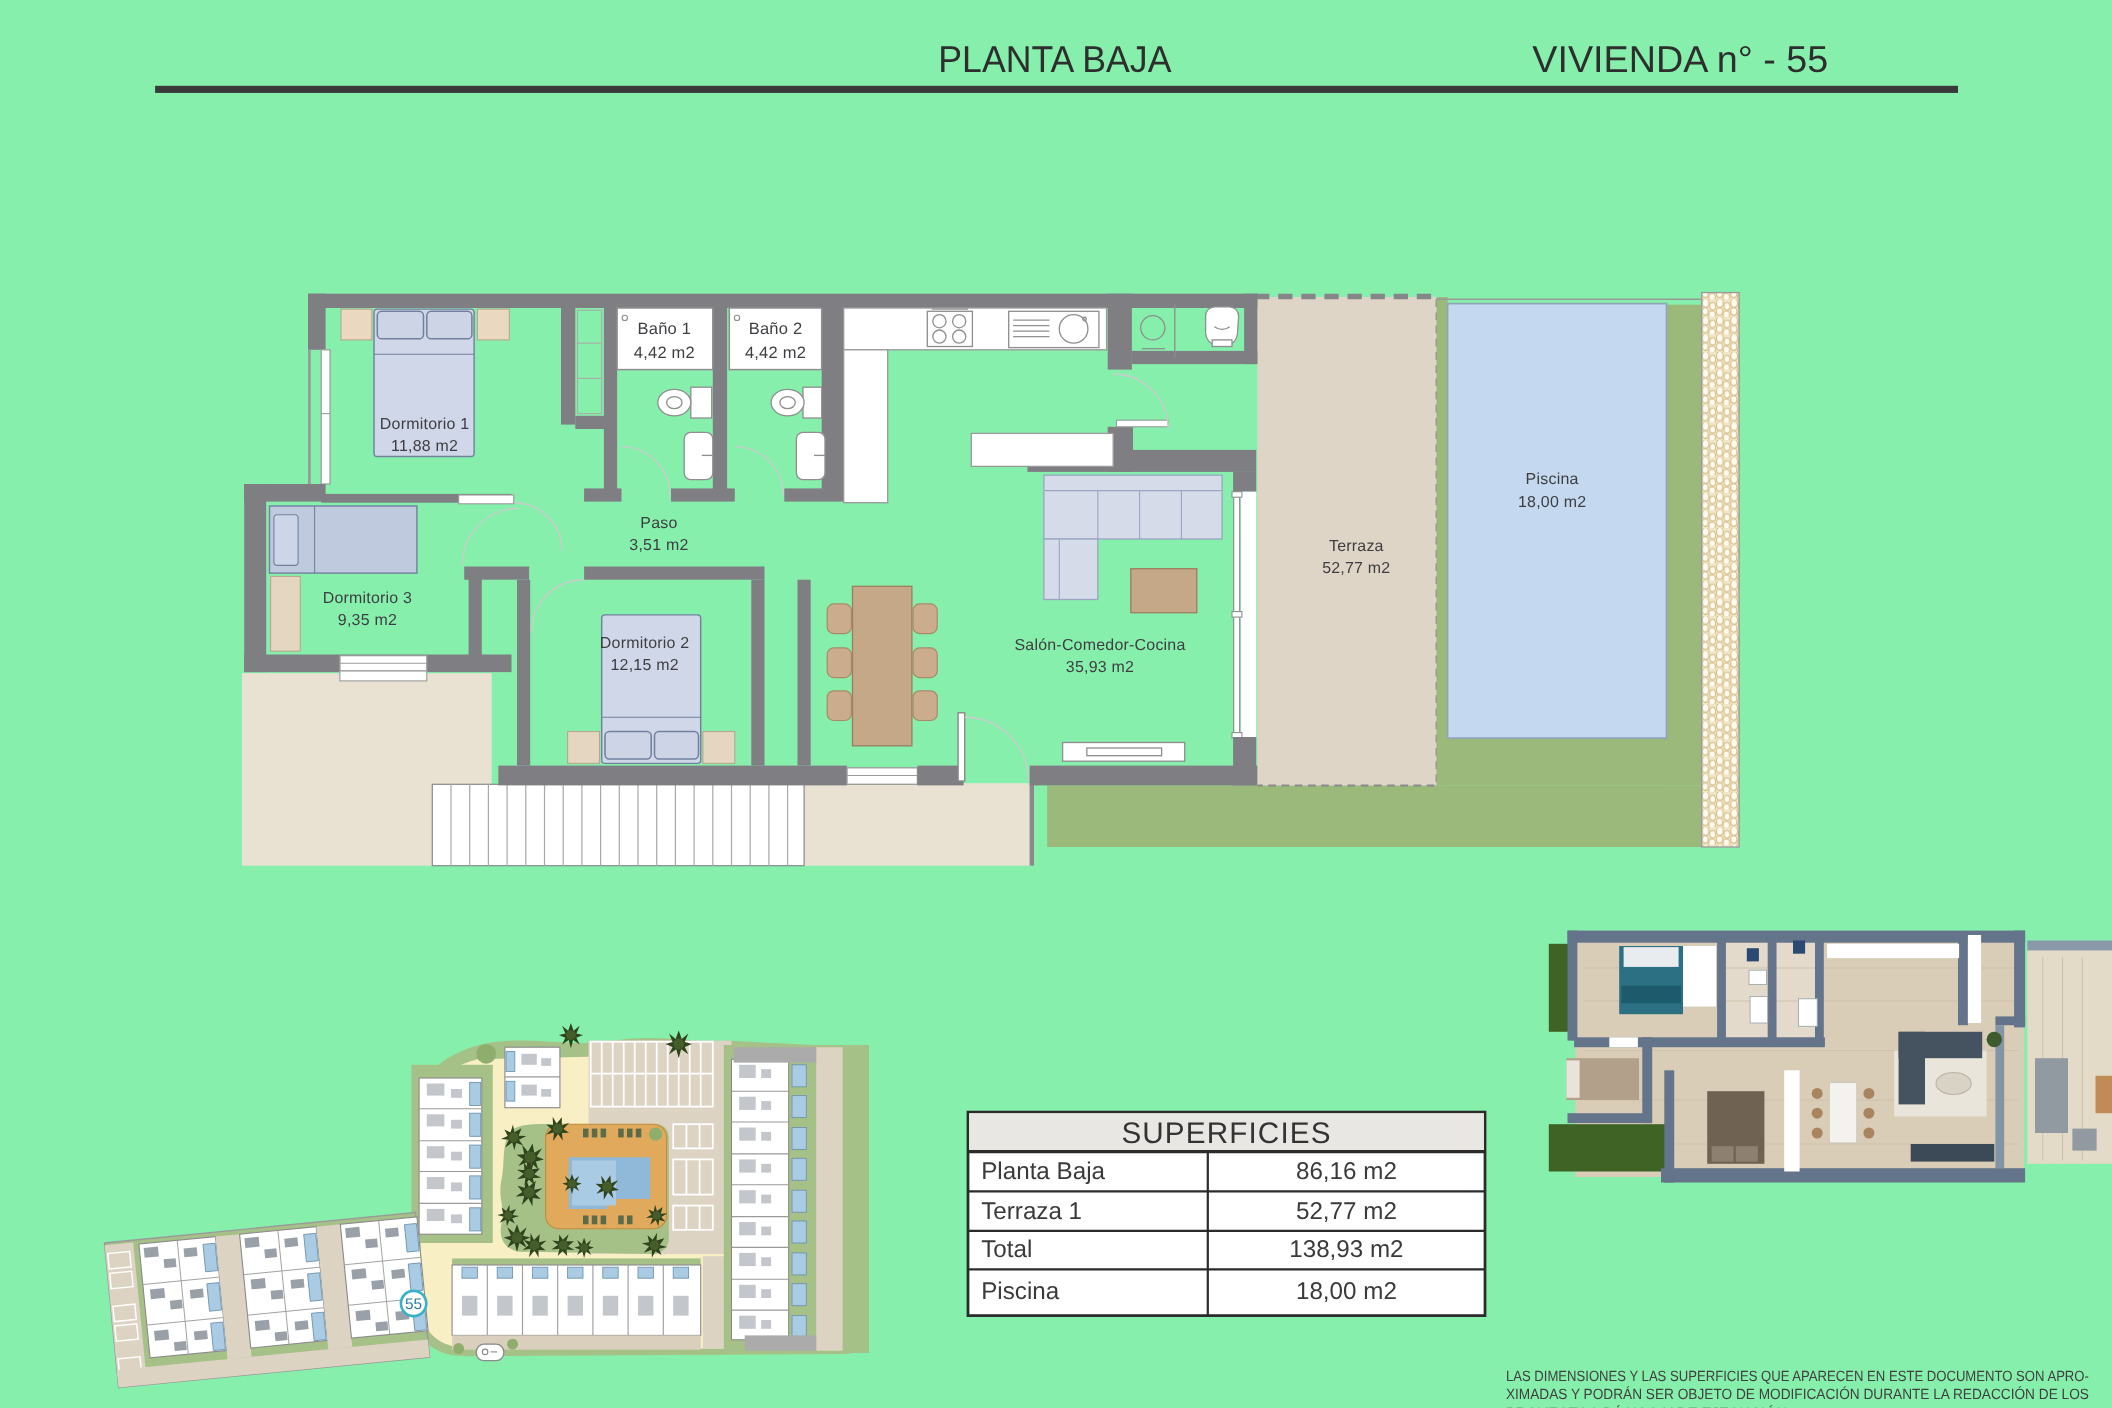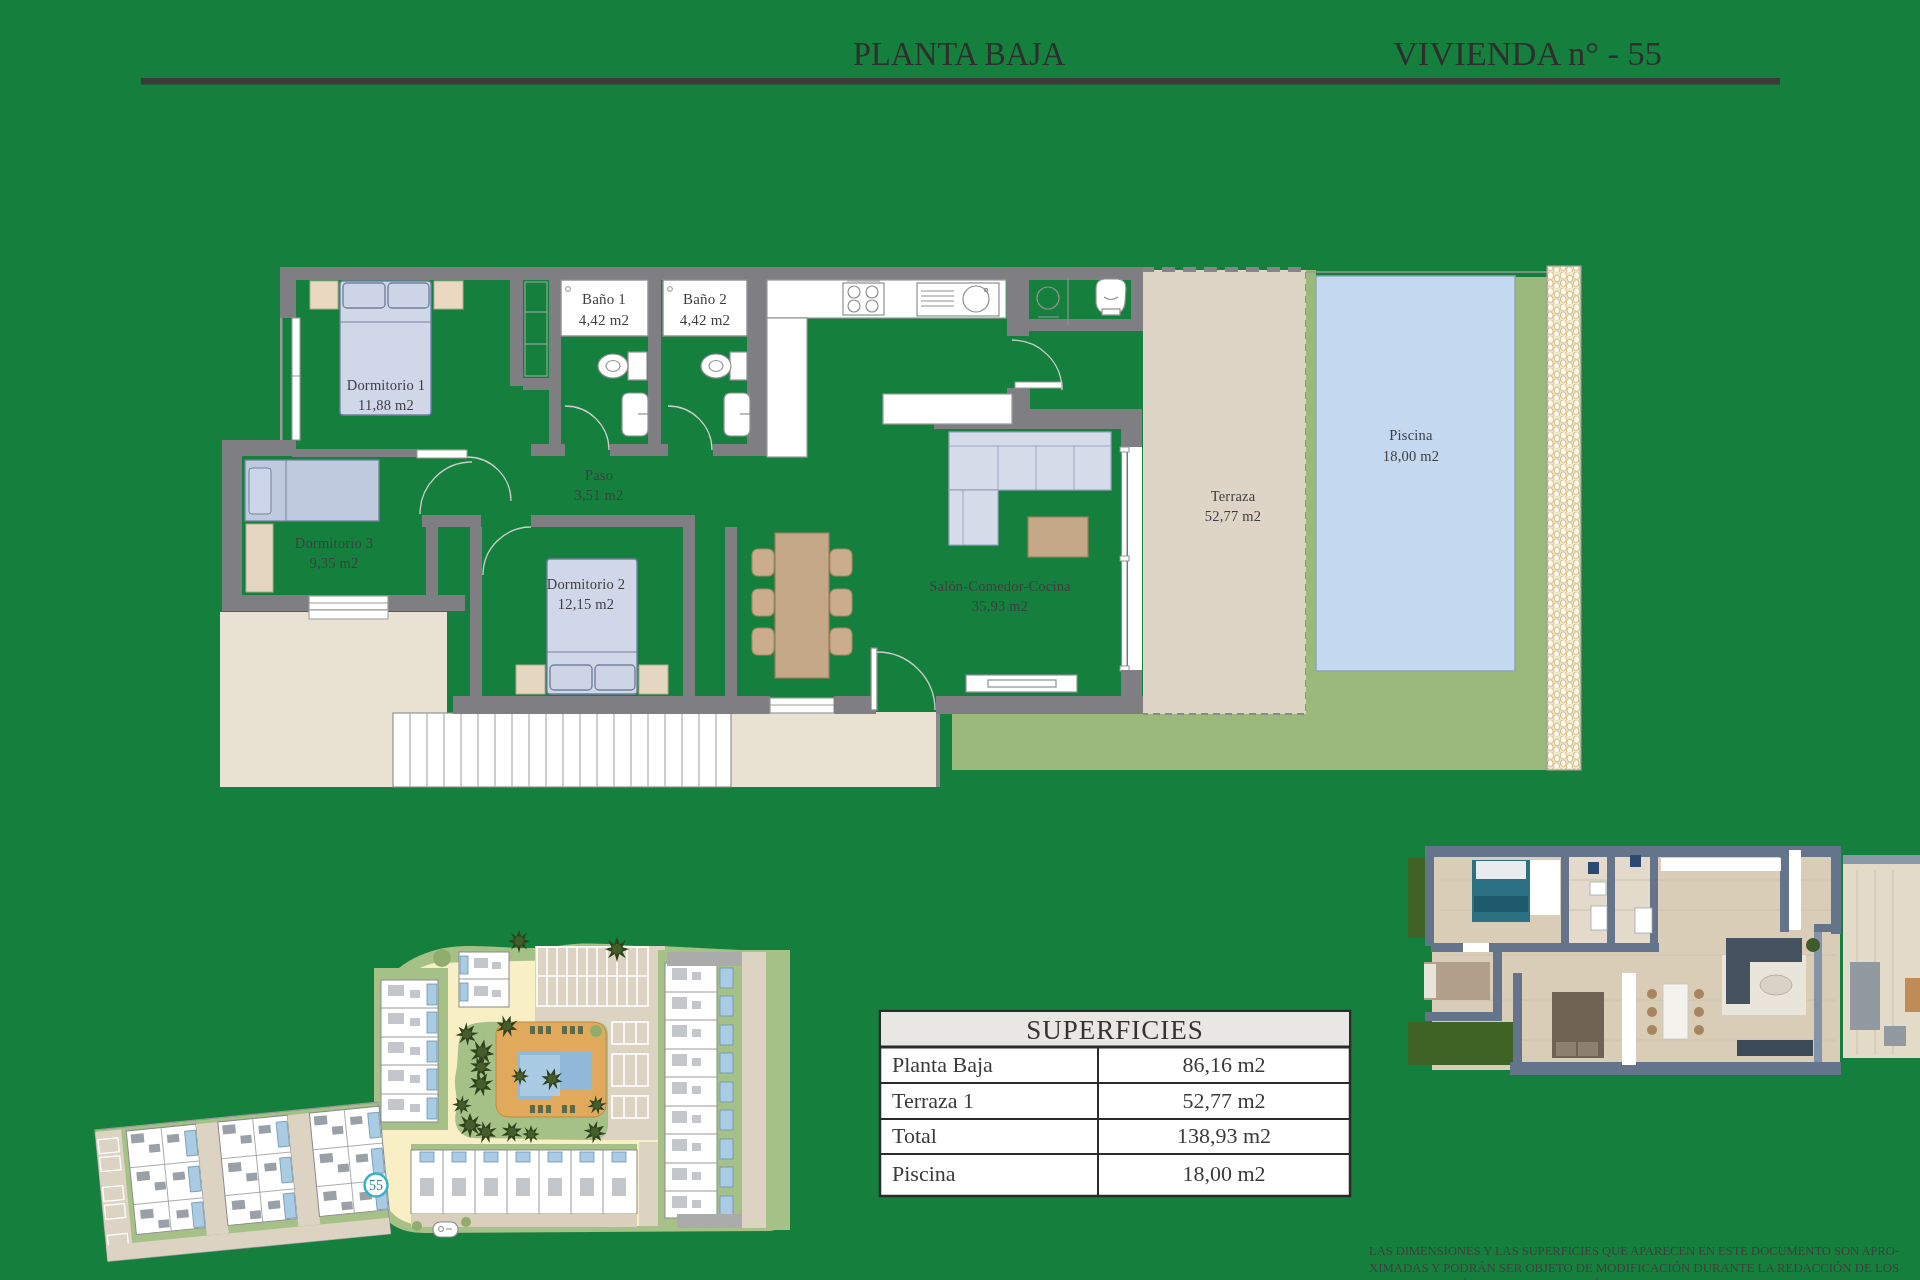--- a/index.html
+++ b/index.html
@@ -1,17 +1,17 @@
 <!DOCTYPE html>
 <html><head>
 <meta charset="utf-8">
 <style>
   html,body{margin:0;padding:0;background:#fff;}
-  #page{position:relative;width:1920px;height:1280px;background:#15803d;overflow:hidden;
-        font-family:Liberation Serif, serif;}
+  #page{position:relative;width:1920px;height:1280px;background:#86efac;overflow:hidden;
+        font-family:Liberation Sans, sans-serif;}
   svg{position:absolute;left:0;top:0;}
 </style>
 </head>
 <body>
 <div id="page">
 <svg width="1920" height="1280" viewBox="0 0 1920 1280">
 <defs>
   <pattern id="pebbles" width="13" height="16" patternUnits="userSpaceOnUse">
     <rect width="13" height="16" fill="#f0e5c4"></rect>
     <ellipse cx="3.5" cy="3.5" rx="3.1" ry="3.9" fill="#fdfaf0" stroke="#d7bc88" stroke-width="1"></ellipse>

